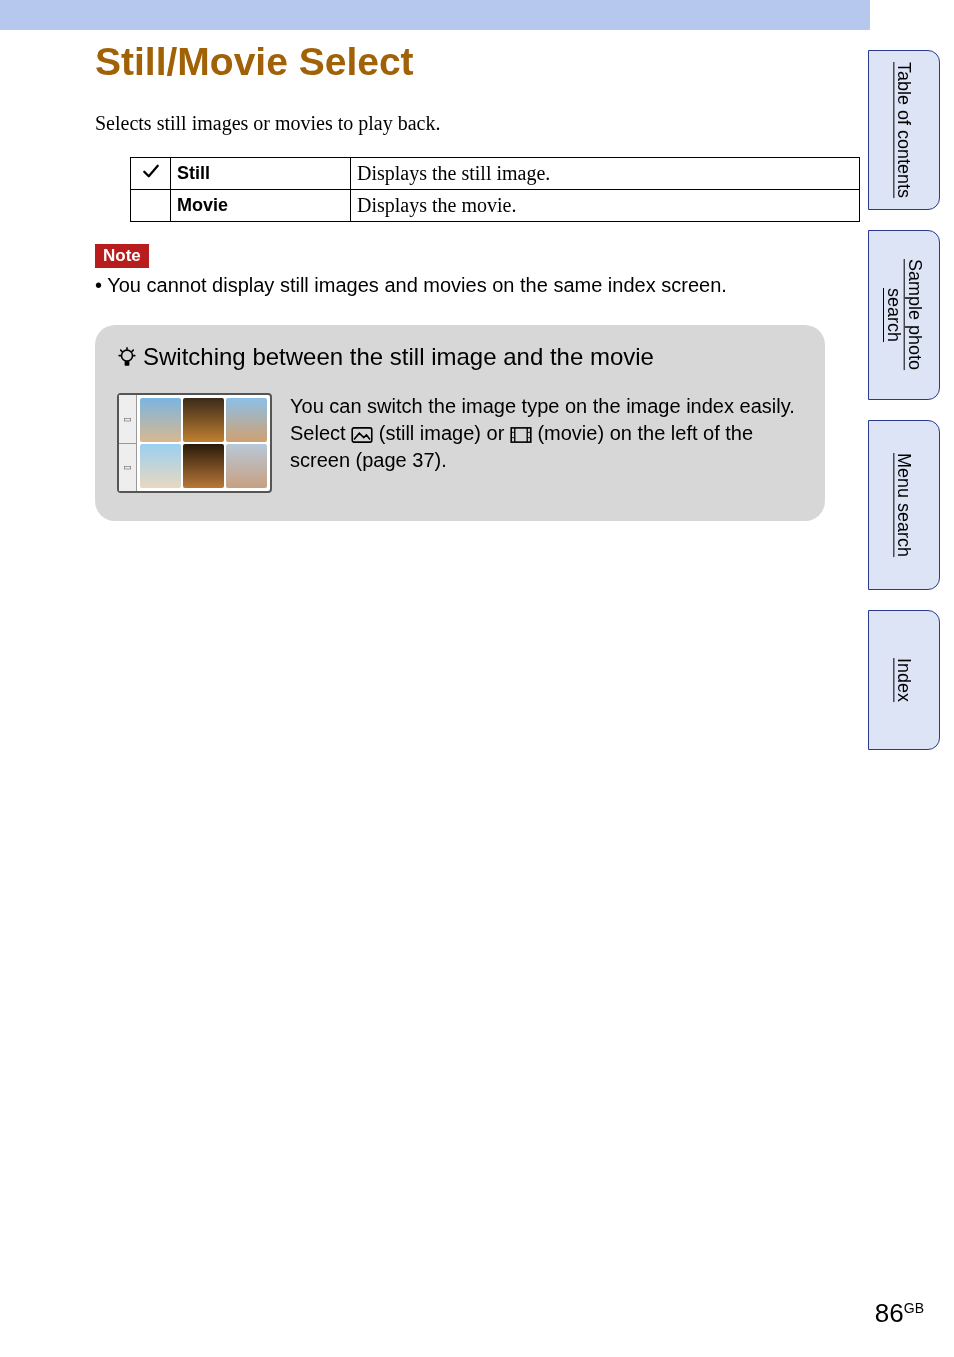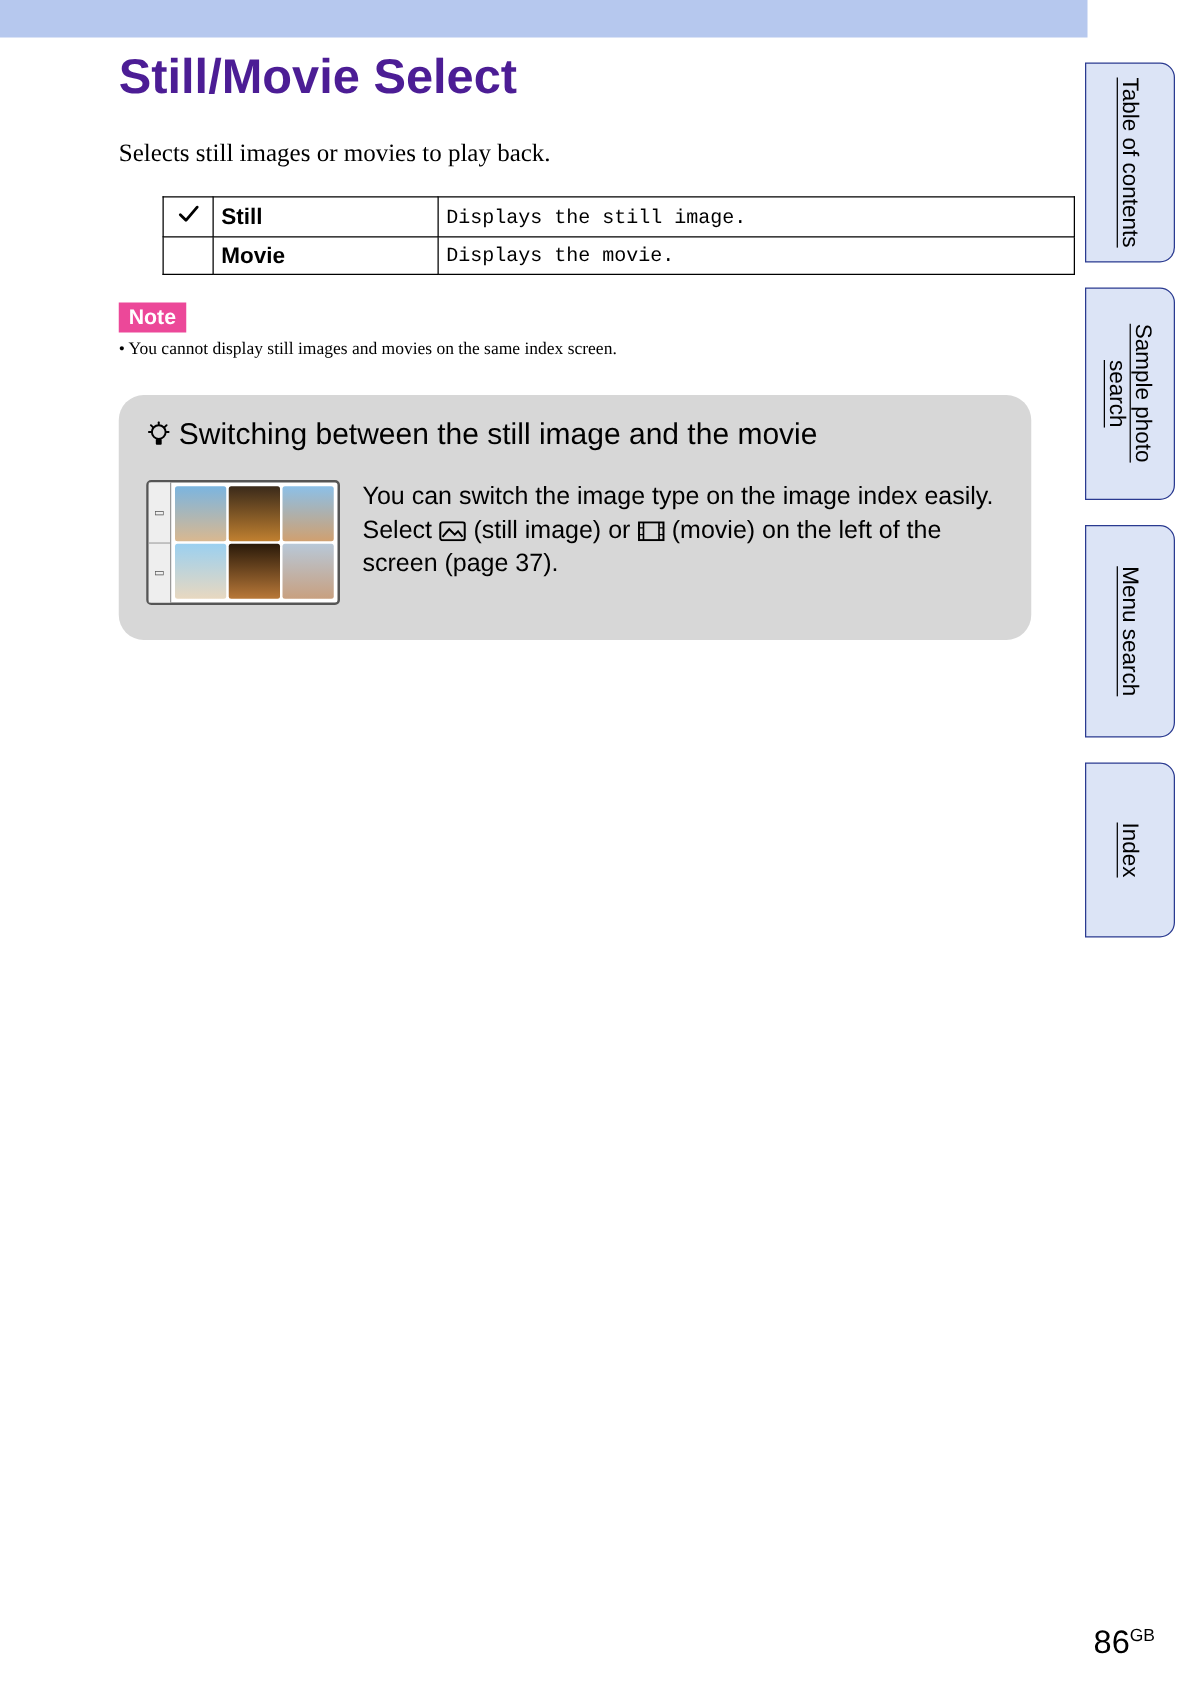--- a/index.html
+++ b/index.html
@@ -18,21 +18,21 @@
       height: 30px;
       background: #b6c8ee;
     }
     .content {
       position: absolute;
       left: 95px;
       top: 32px;
       width: 730px;
     }
     .page-title {
-      color: #4c1d95;
+      color: #a16207;
       font-size: 39px;
       font-weight: bold;
       margin-top: 8px;
       margin-bottom: 28px;
     }
     .intro {
       font-family: "Times New Roman", Times, serif;
       font-size: 20px;
       margin-bottom: 22px;
     }
@@ -63,35 +63,35 @@
     table.options td.check-cell {
       width: 40px;
       text-align: center;
     }
     table.options td.label-cell {
       width: 180px;
       font-weight: bold;
       font-family: Arial, sans-serif;
     }
     table.options td.desc-cell {
-      font-family: Liberation Mono, monospace;
-      font-size: 16px;
+      font-family: Liberation Serif, serif;
+      font-size: 20px;
     }
     .note-label {
       display: inline-block;
-      background: #ec4899;
+      background: #b91c1c;
       color: #fff;
       font-weight: bold;
       font-size: 17px;
       padding: 2px 8px;
       margin-bottom: 6px;
     }
     .note-list {
-      font-family: Liberation Serif, serif;
-      font-size: 14px;
+      font-family: Liberation Sans, sans-serif;
+      font-size: 20px;
       padding-left: 14px;
       list-style: none;
       margin-bottom: 20px;
     }
     .note-list li::before {
       content: "• ";
       margin-left: -14px;
     }
     .tip-box {
       background: #d7d7d7;

